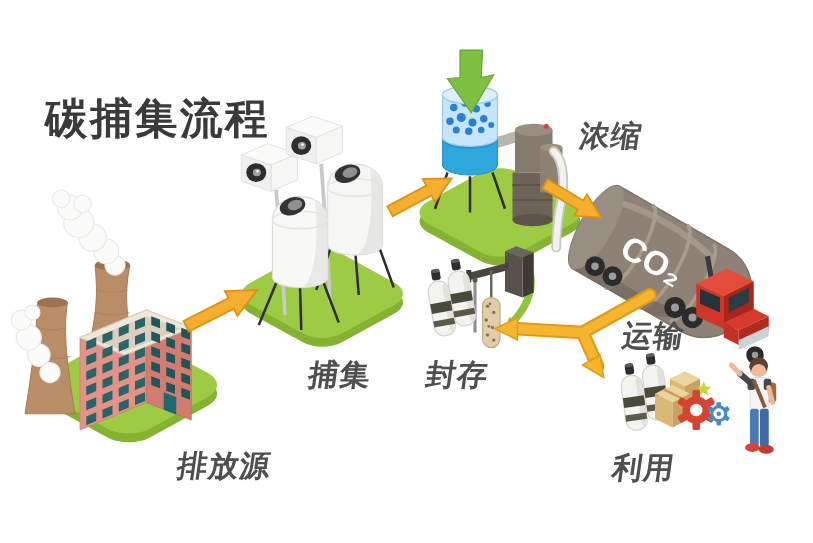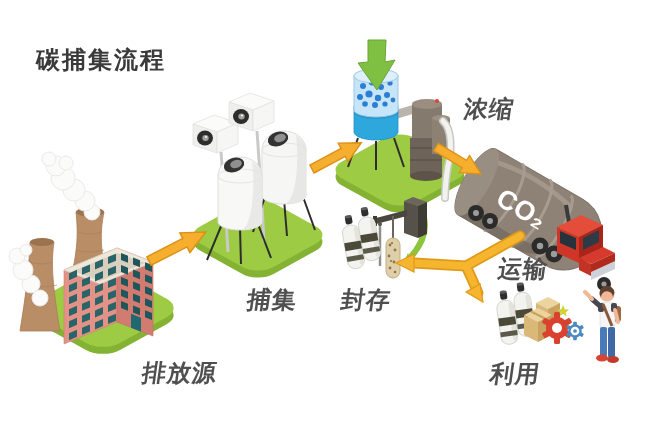--- a/index.html
+++ b/index.html
@@ -2,22 +2,22 @@
 <html><head>
 <meta charset="utf-8">
 <style>
   html,body{margin:0;padding:0;background:#fff;}
   .canvas{
     position:relative;width:650px;height:434px;background:#ffffff;
     font-family:"Liberation Sans","DejaVu Sans",sans-serif;overflow:hidden;
   }
   .scene-svg{position:absolute;left:0;top:0;}
   .diagram-title{
-    position:absolute;left:36px;top:44px;
-    font-size:24px;font-weight:bold;color:#3a3a3a;letter-spacing:2px;
+    position:absolute;left:36px;top:72px;
+    font-size:34px;font-weight:bold;color:#3a3a3a;letter-spacing:2px;
   }
   .lbl{
     position:absolute;font-size:24px;font-weight:600;color:#4f4f4f;
     transform:skewX(-8deg);letter-spacing:1px;white-space:nowrap;
   }
   .lbl-emission{left:142px;top:357px;}
   .lbl-capture{left:247px;top:284px;}
   .lbl-concentration{left:464px;top:93px;}
   .lbl-storage{left:341px;top:284px;}
   .lbl-transport{left:498px;top:253px;}

